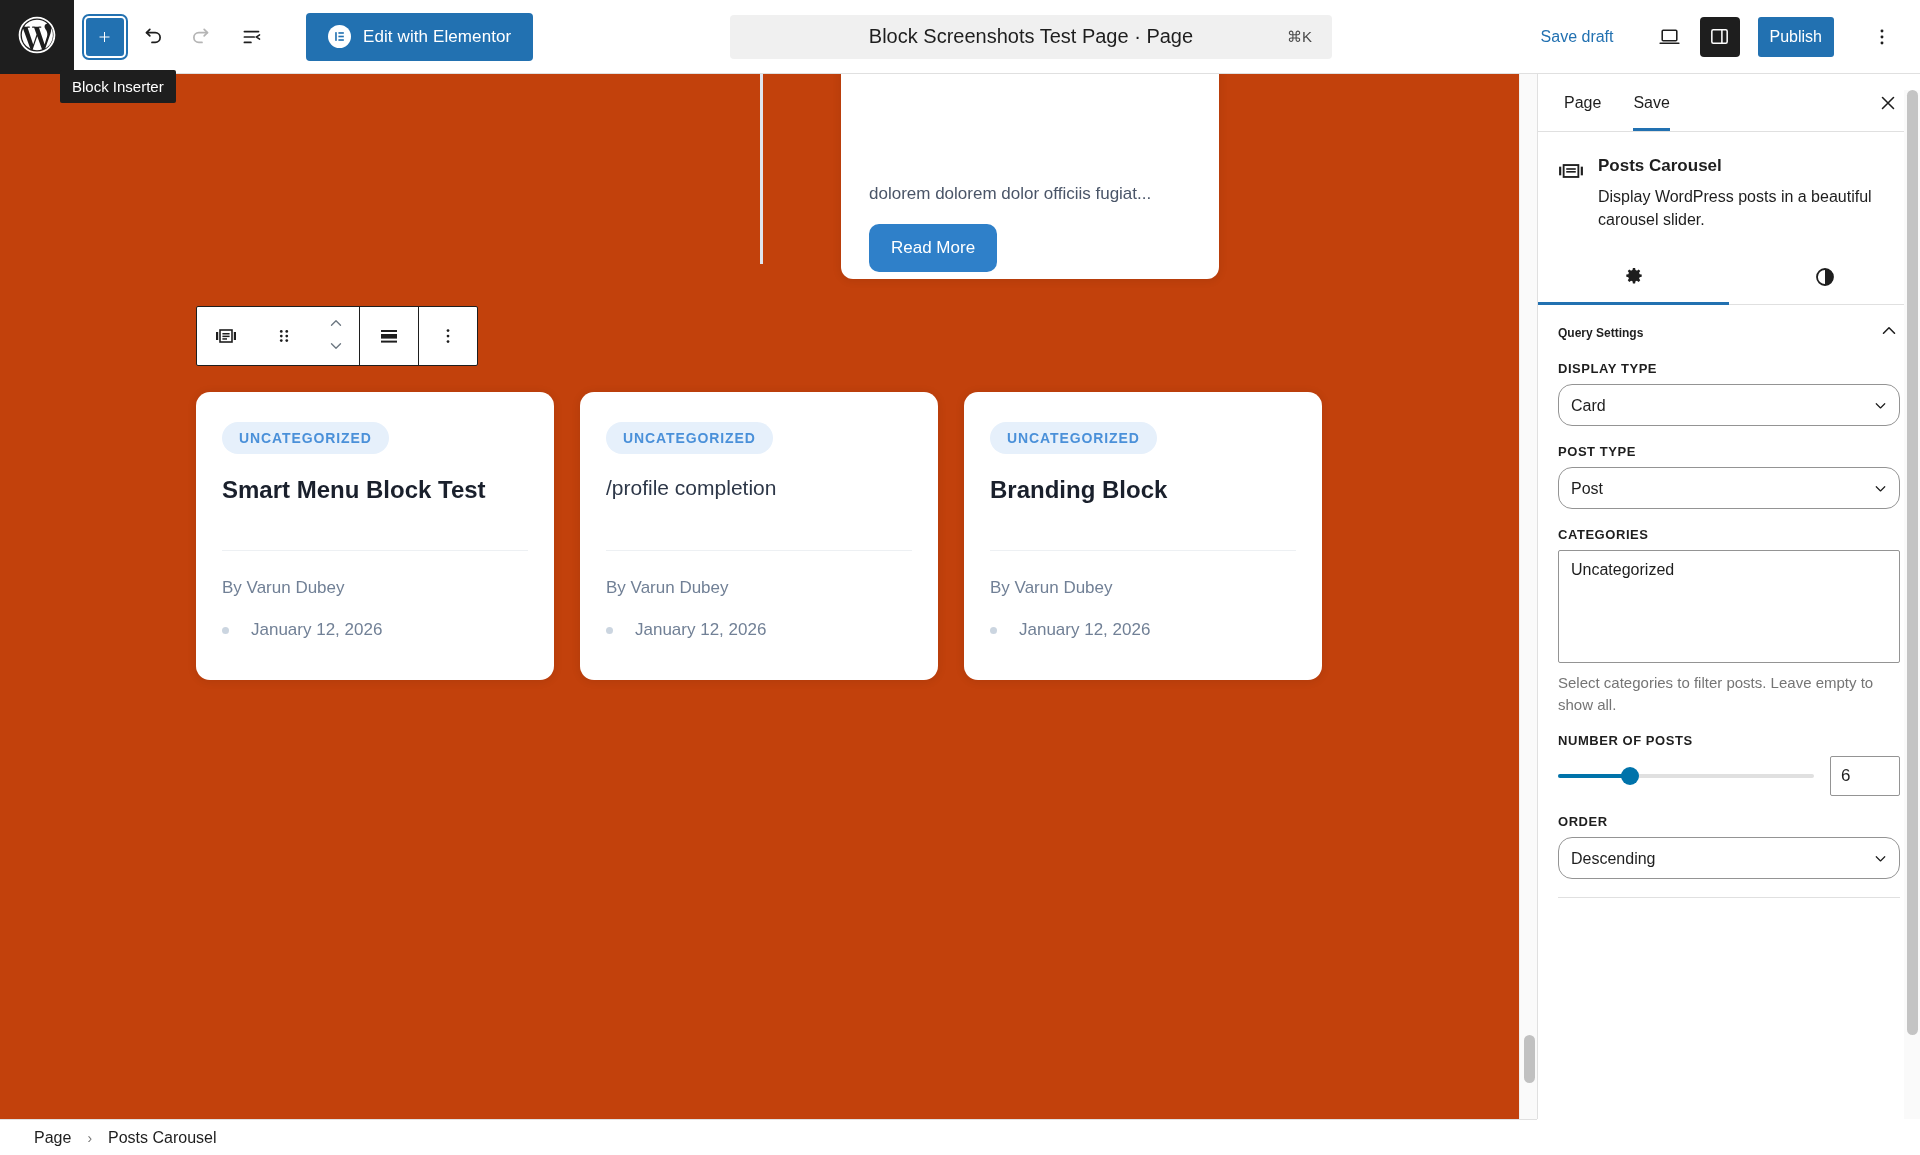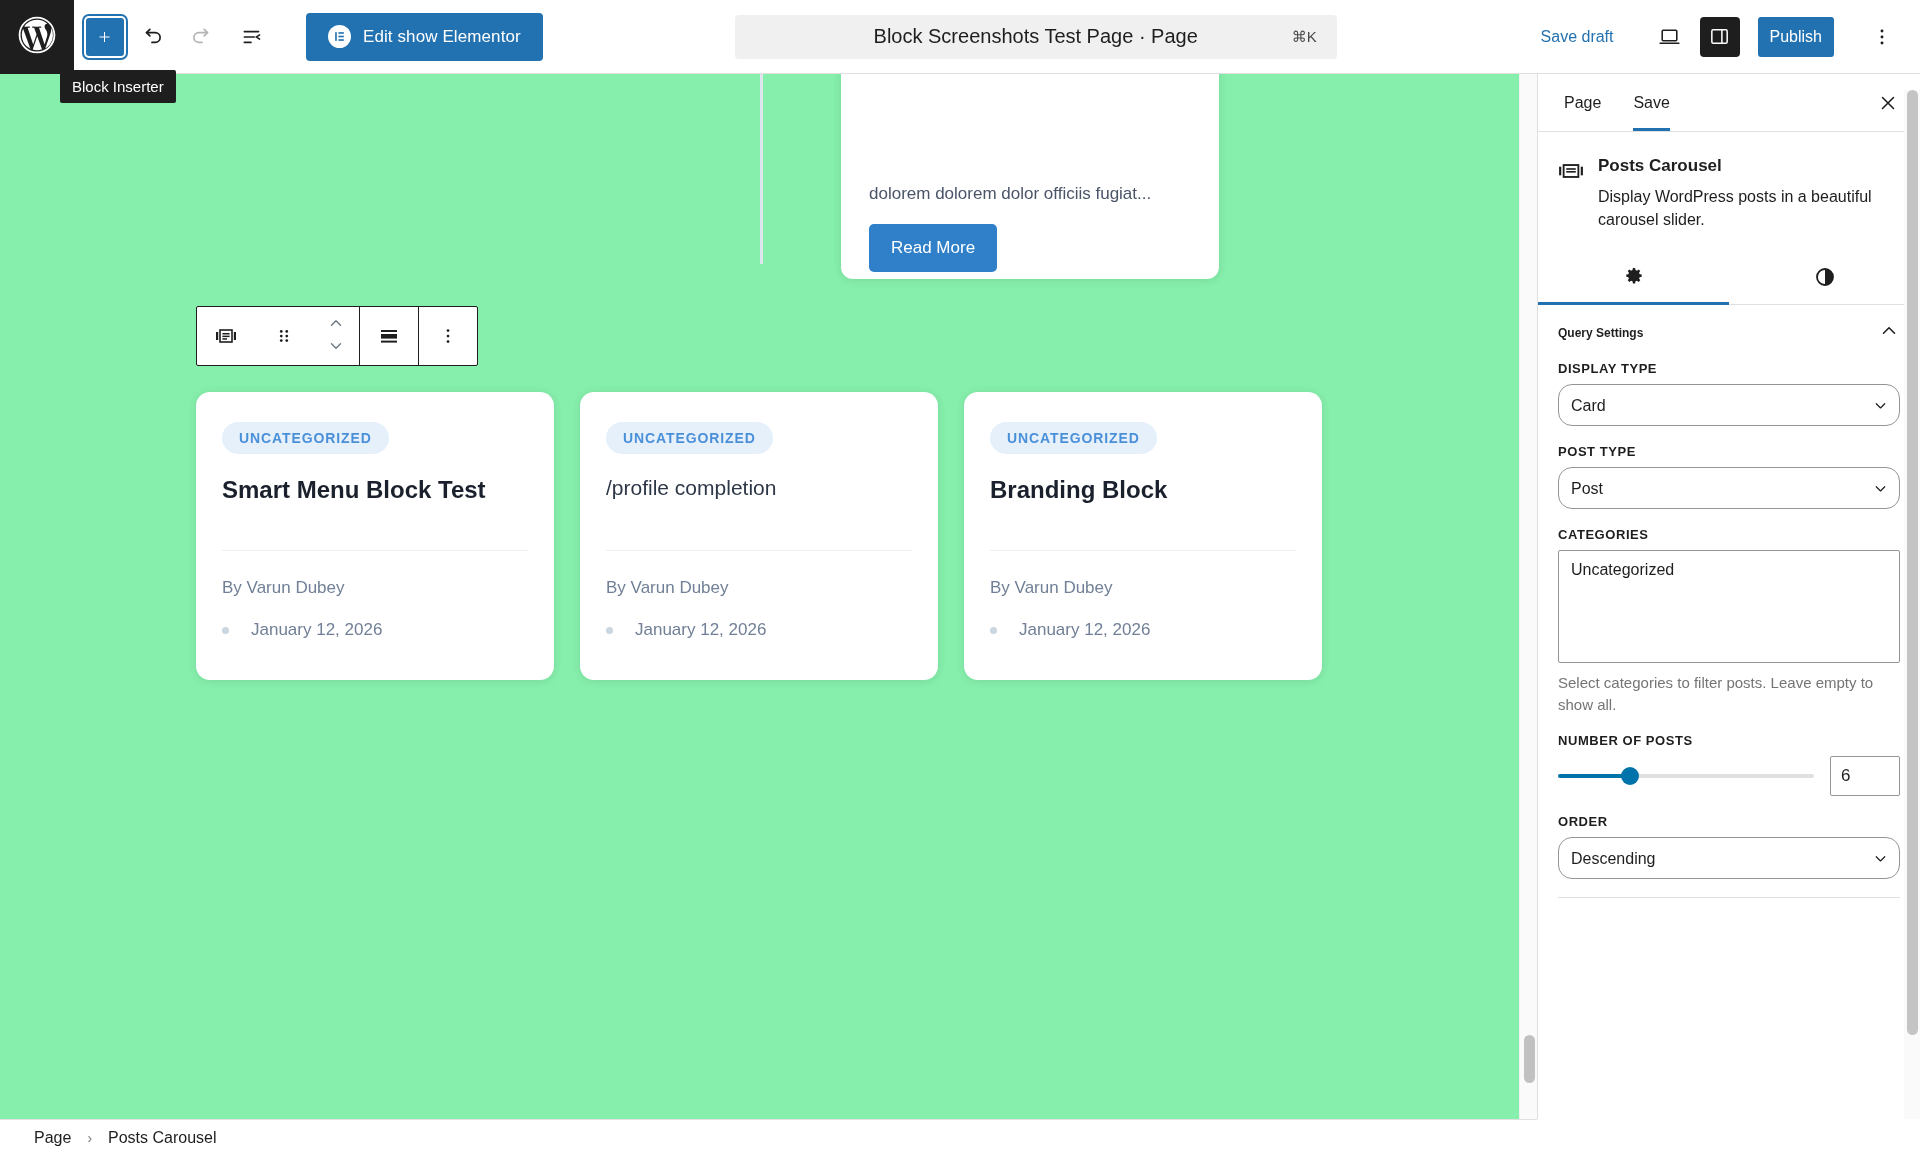--- a/index.html
+++ b/index.html
@@ -74,40 +74,40 @@
   
   .tooltip {
     position: absolute; left: 60px; top: 70px;
     background: #1e1e1e; color: #fff; font-size: 15px;
     padding: 8px 12px; border-radius: 2px; white-space: nowrap; z-index: 40;
   }
 
   
   .canvas {
     position: absolute; top: 74px; left: 0; width: 1537px; height: 1045px;
-    background: #86efac; overflow: hidden; padding-left: 33px;
+    background: #c2410c; overflow: hidden; padding-left: 33px;
   }
   .block-indicator {
     position: absolute; left: 760px; top: 0px; width: 3px; height: 190px;
     background: #dfe5ef;
   }
 
   
   .top-card {
     position: absolute; left: 841px; top: -120px; width: 378px; height: 325px;
     background: #fff; border-radius: 12px; box-shadow: 0 1px 10px rgba(0,0,0,.10);
   }
   .top-card .excerpt {
     position: absolute; left: 28px; top: 226px; width: 322px;
     font-size: 17px; color: #4a5568; line-height: 1.6;
     white-space: nowrap; overflow: hidden;
   }
   .read-more {
     position: absolute; left: 28px; top: 270px;
-    height: 48px; padding: 0 22px; border-radius: 5px;
+    height: 48px; padding: 0 22px; border-radius: 10px;
     background: #2f80c9; color: #fff; border: none; cursor: pointer;
     font-size: 17px; display: flex; align-items: center;
   }
 
   
   .block-toolbar {
     position: absolute; left: 196px; top: 232px;
     height: 60px; display: flex; align-items: stretch;
     background: #fff; border: 1px solid #1e1e1e; border-radius: 2px; z-index: 30;
   }
@@ -293,21 +293,21 @@
 
       <button class="elementor-btn">
         <span class="el-icon">
           <svg viewBox="0 0 24 24" fill="#2271b1">
               <rect x="4" y="4" width="3" height="16"></rect>
               <rect x="10" y="4" width="10" height="3"></rect>
               <rect x="10" y="10.5" width="10" height="3"></rect>
               <rect x="10" y="17" width="10" height="3"></rect>
             </svg>
         </span>
-        <span>Edit show Elementor</span>
+        <span>Edit with Elementor</span>
       </button>
     </div>
 
     <div class="tb-center">
       <div class="cmd-bar">
         <span class="cmd-title">Block Screenshots Test Page · Page</span>
         <span class="cmd-kbd">⌘K</span>
       </div>
     </div>
 

